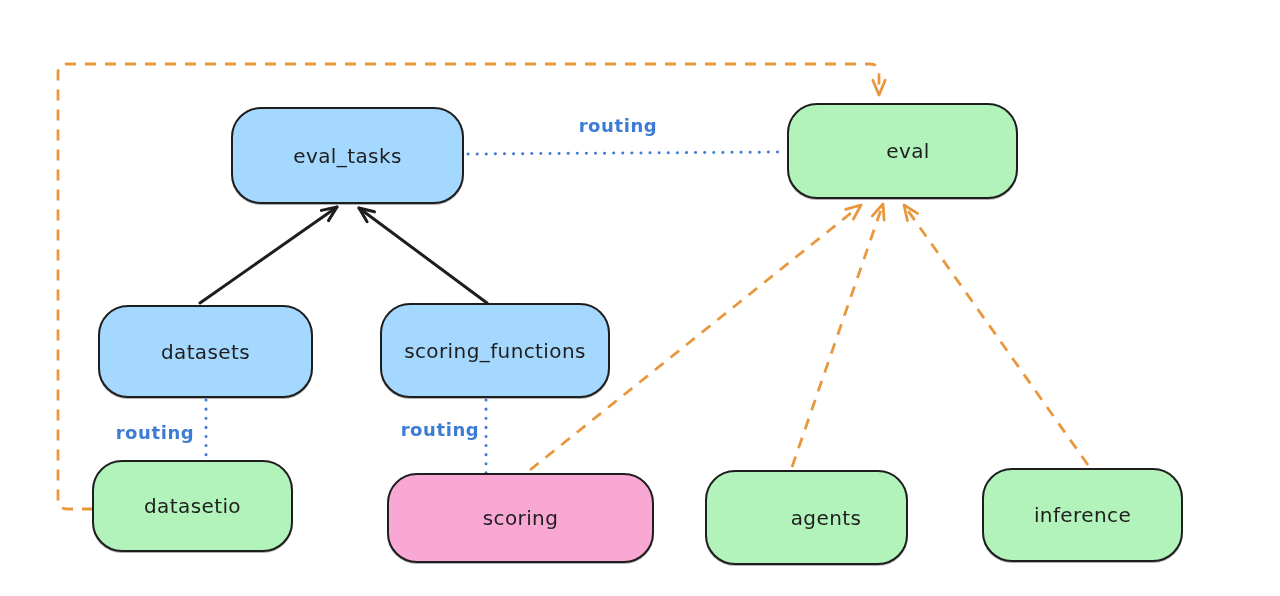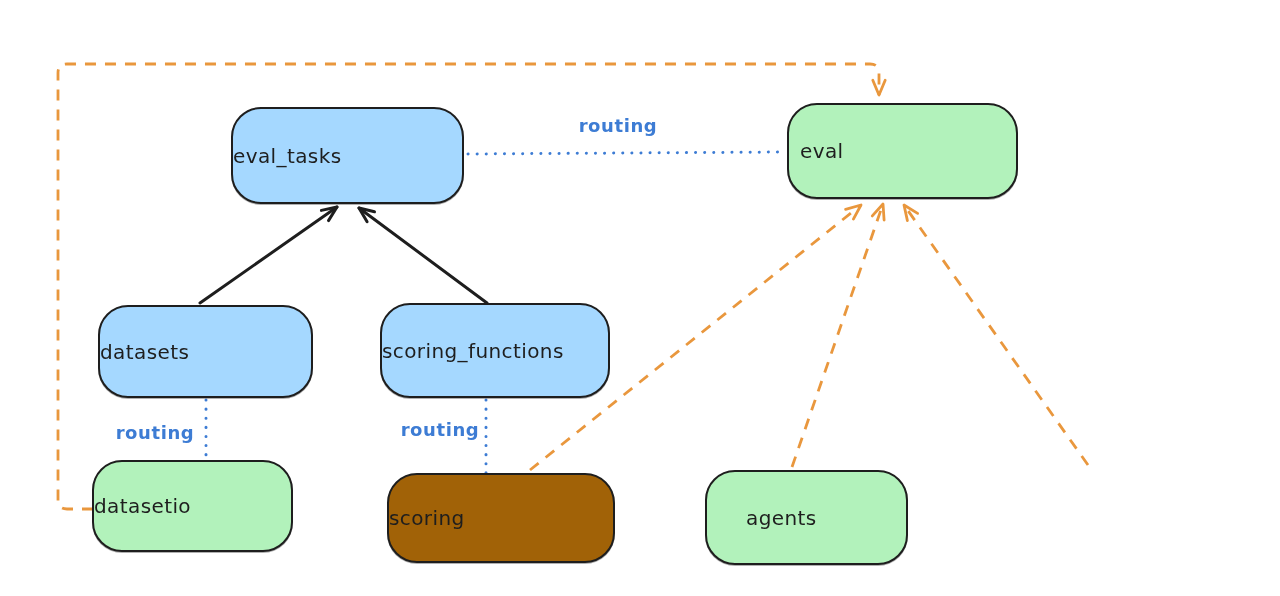--- a/index.html
+++ b/index.html
@@ -17,20 +17,21 @@
     width: 1280px;
     height: 596px;
   }
   .node {
     position: absolute;
     box-sizing: border-box;
     border: 2.6px solid #1e1e1e;
     border-radius: 30px;
     display: flex;
     align-items: center;
+    justify-content: center;
     color: #1e1e1e;
     font-size: 20px;
     letter-spacing: 0.4px;
     box-shadow: 0 1px 0 rgba(30,30,30,0.35);
   }
   .edge-label {
     position: absolute;
     color: #3d7cd4;
     font-size: 18px;
     font-weight: 600;
@@ -92,28 +93,31 @@
   </div>
 
   <div class="node" style="left: 380px; top: 303px; width: 230px; height: 95px; background: rgb(165, 216, 255);">
     <span>scoring_functions</span>
   </div>
 
   <div class="node" style="left: 92px; top: 460px; width: 201px; height: 92px; background: rgb(178, 242, 187);">
     <span>datasetio</span>
   </div>
 
-  <div class="node" style="left: 387px; top: 473px; width: 228px; height: 90px; background: #a16207;">
+  <div class="node" style="left: 387px; top: 473px; width: 267px; height: 90px; background: #f9a8d4;">
     <span>scoring</span>
   </div>
 
   <div class="node" style="left: 705px; top: 470px; width: 203px; height: 95px; background: rgb(178, 242, 187); padding-left: 39px;">
     <span>agents</span>
   </div>
 
+  <div class="node" style="left: 982px; top: 468px; width: 201px; height: 94px; background: rgb(178, 242, 187);">
+    <span>inference</span>
+  </div>
 
   <span class="edge-label" style="left:572px; top:115px; width:92px;">routing</span>
 
   <span class="edge-label" style="left:110px; top:422px; width:90px;">routing</span>
 
   <span class="edge-label" style="left:395px; top:419px; width:90px;">routing</span>
 
 </div>
 
 </body></html>

